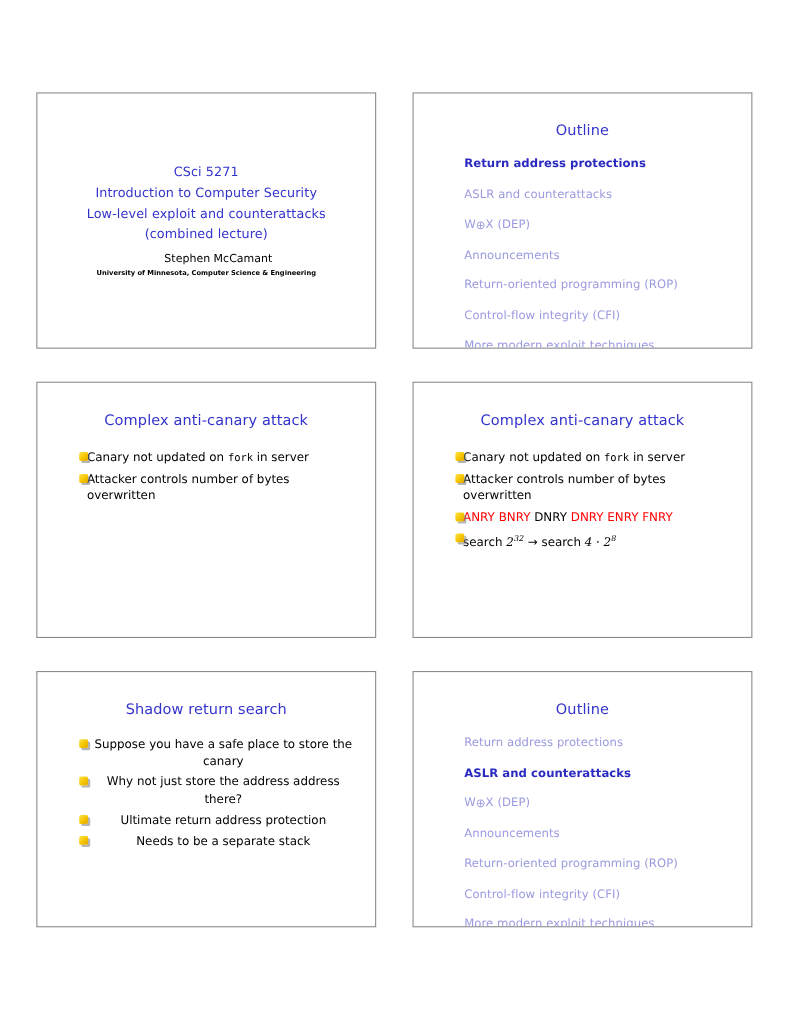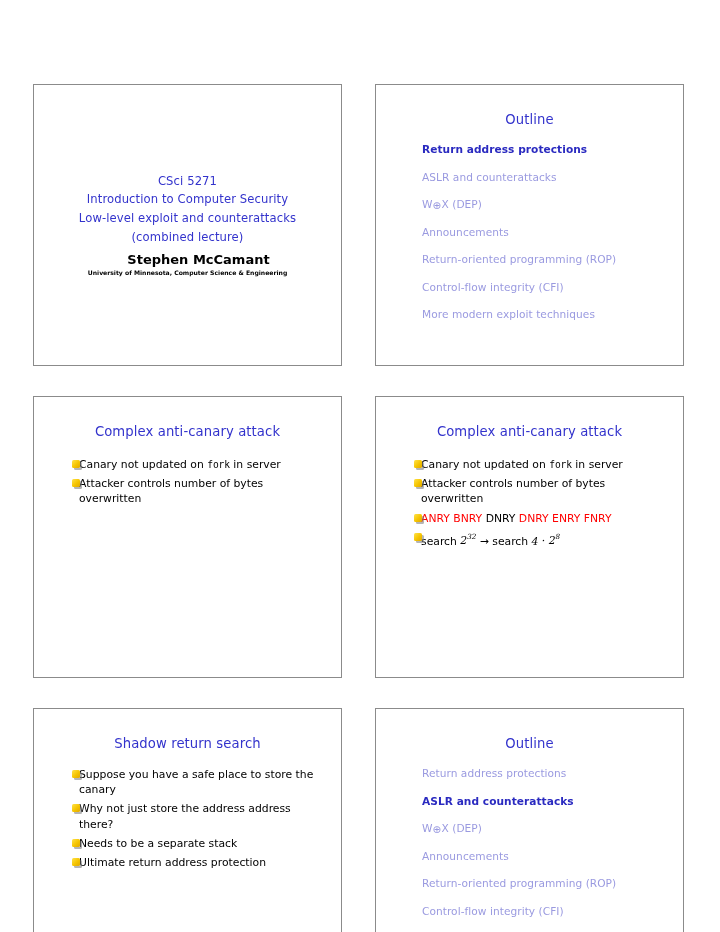--- a/index.html
+++ b/index.html
@@ -28,21 +28,21 @@
     left: 33px;
     top: 84px;
     width: 655px;
     display: flex;
     flex-wrap: wrap;
     gap: 30px 33px;
   }
 
   .slide {
     width: 309px;
-    height: 282px;
+    height: 233px;
     box-sizing: border-box;
     border: 1px solid #8b8b8b;
     background: #ffffff;
     position: relative;
     overflow: hidden;
   }
 
   
   .titleslide {
     display: flex;
@@ -55,24 +55,24 @@
   .tline {
     color: #3333cc;
     font-size: 11.6px;
     line-height: 18.6px;
     letter-spacing: 0.1px;
     white-space: nowrap;
   }
   .tline.wide { font-size: 11.6px; }
   .author {
     color: #000000;
-    font-size: 13px;
+    font-size: 10px;
     line-height: 11px;
     margin-top: 8px;
-    font-weight: bold;
+    font-weight: normal;
     margin-left: 22px;
   }
   .institute {
     color: #000000;
     font-size: 6.1px;
     line-height: 10px;
     margin-top: 3px;
     font-weight: bold;
   }
 
@@ -107,21 +107,21 @@
     font-size: 10.6px;
     line-height: 10.6px;
     vertical-align: -1px;
   }
 
   .bullets {
     margin: 18px 0 0 0;
     padding: 0 14px 0 38px;
     list-style: none;
   }
-  .bullets.tight { margin-top: 16px; }
+  .bullets.tight { margin-top: 16px; text-align: center; }
   .bullets li {
     position: relative;
     font-size: 10.8px;
     line-height: 15.2px;
     color: #000000;
     margin-bottom: 4.0px;
     padding-left: 7px;
   }
   .bullets li .ball {
     position: absolute;
@@ -193,22 +193,22 @@
           <li><span class="ball"></span><span class="red">ANRY BNRY </span><span class="blk">DNRY </span><span class="red">DNRY ENRY FNRY</span></li>
           <li><span class="ball"></span><span>search </span><span class="math">2<sup>32</sup></span><span> → </span><span>search </span><span class="math">4 · </span><span class="math">2<sup>8</sup></span></li>
         </ul>
     </div>
 
     <div class="slide">
       <div class="sl-title">Shadow return search</div>
       <ul class="bullets tight">
           <li><span class="ball"></span><span>Suppose you have a safe place to store the canary</span></li>
           <li><span class="ball"></span><span>Why not just store the address address there?</span></li>
+          <li><span class="ball"></span><span>Ultimate return address protection</span></li>
           <li><span class="ball"></span><span>Needs to be a separate stack</span></li>
-          <li><span class="ball"></span><span>Ultimate return address protection</span></li>
         </ul>
     </div>
 
     <div class="slide">
       <div class="sl-title">Outline</div>
       <ul class="outline-list">
           <li>Return address protections</li>
           <li class="active">ASLR and counterattacks</li>
           <li>W<span class="oplus">⊕</span>X (DEP)</li>
           <li>Announcements</li>

